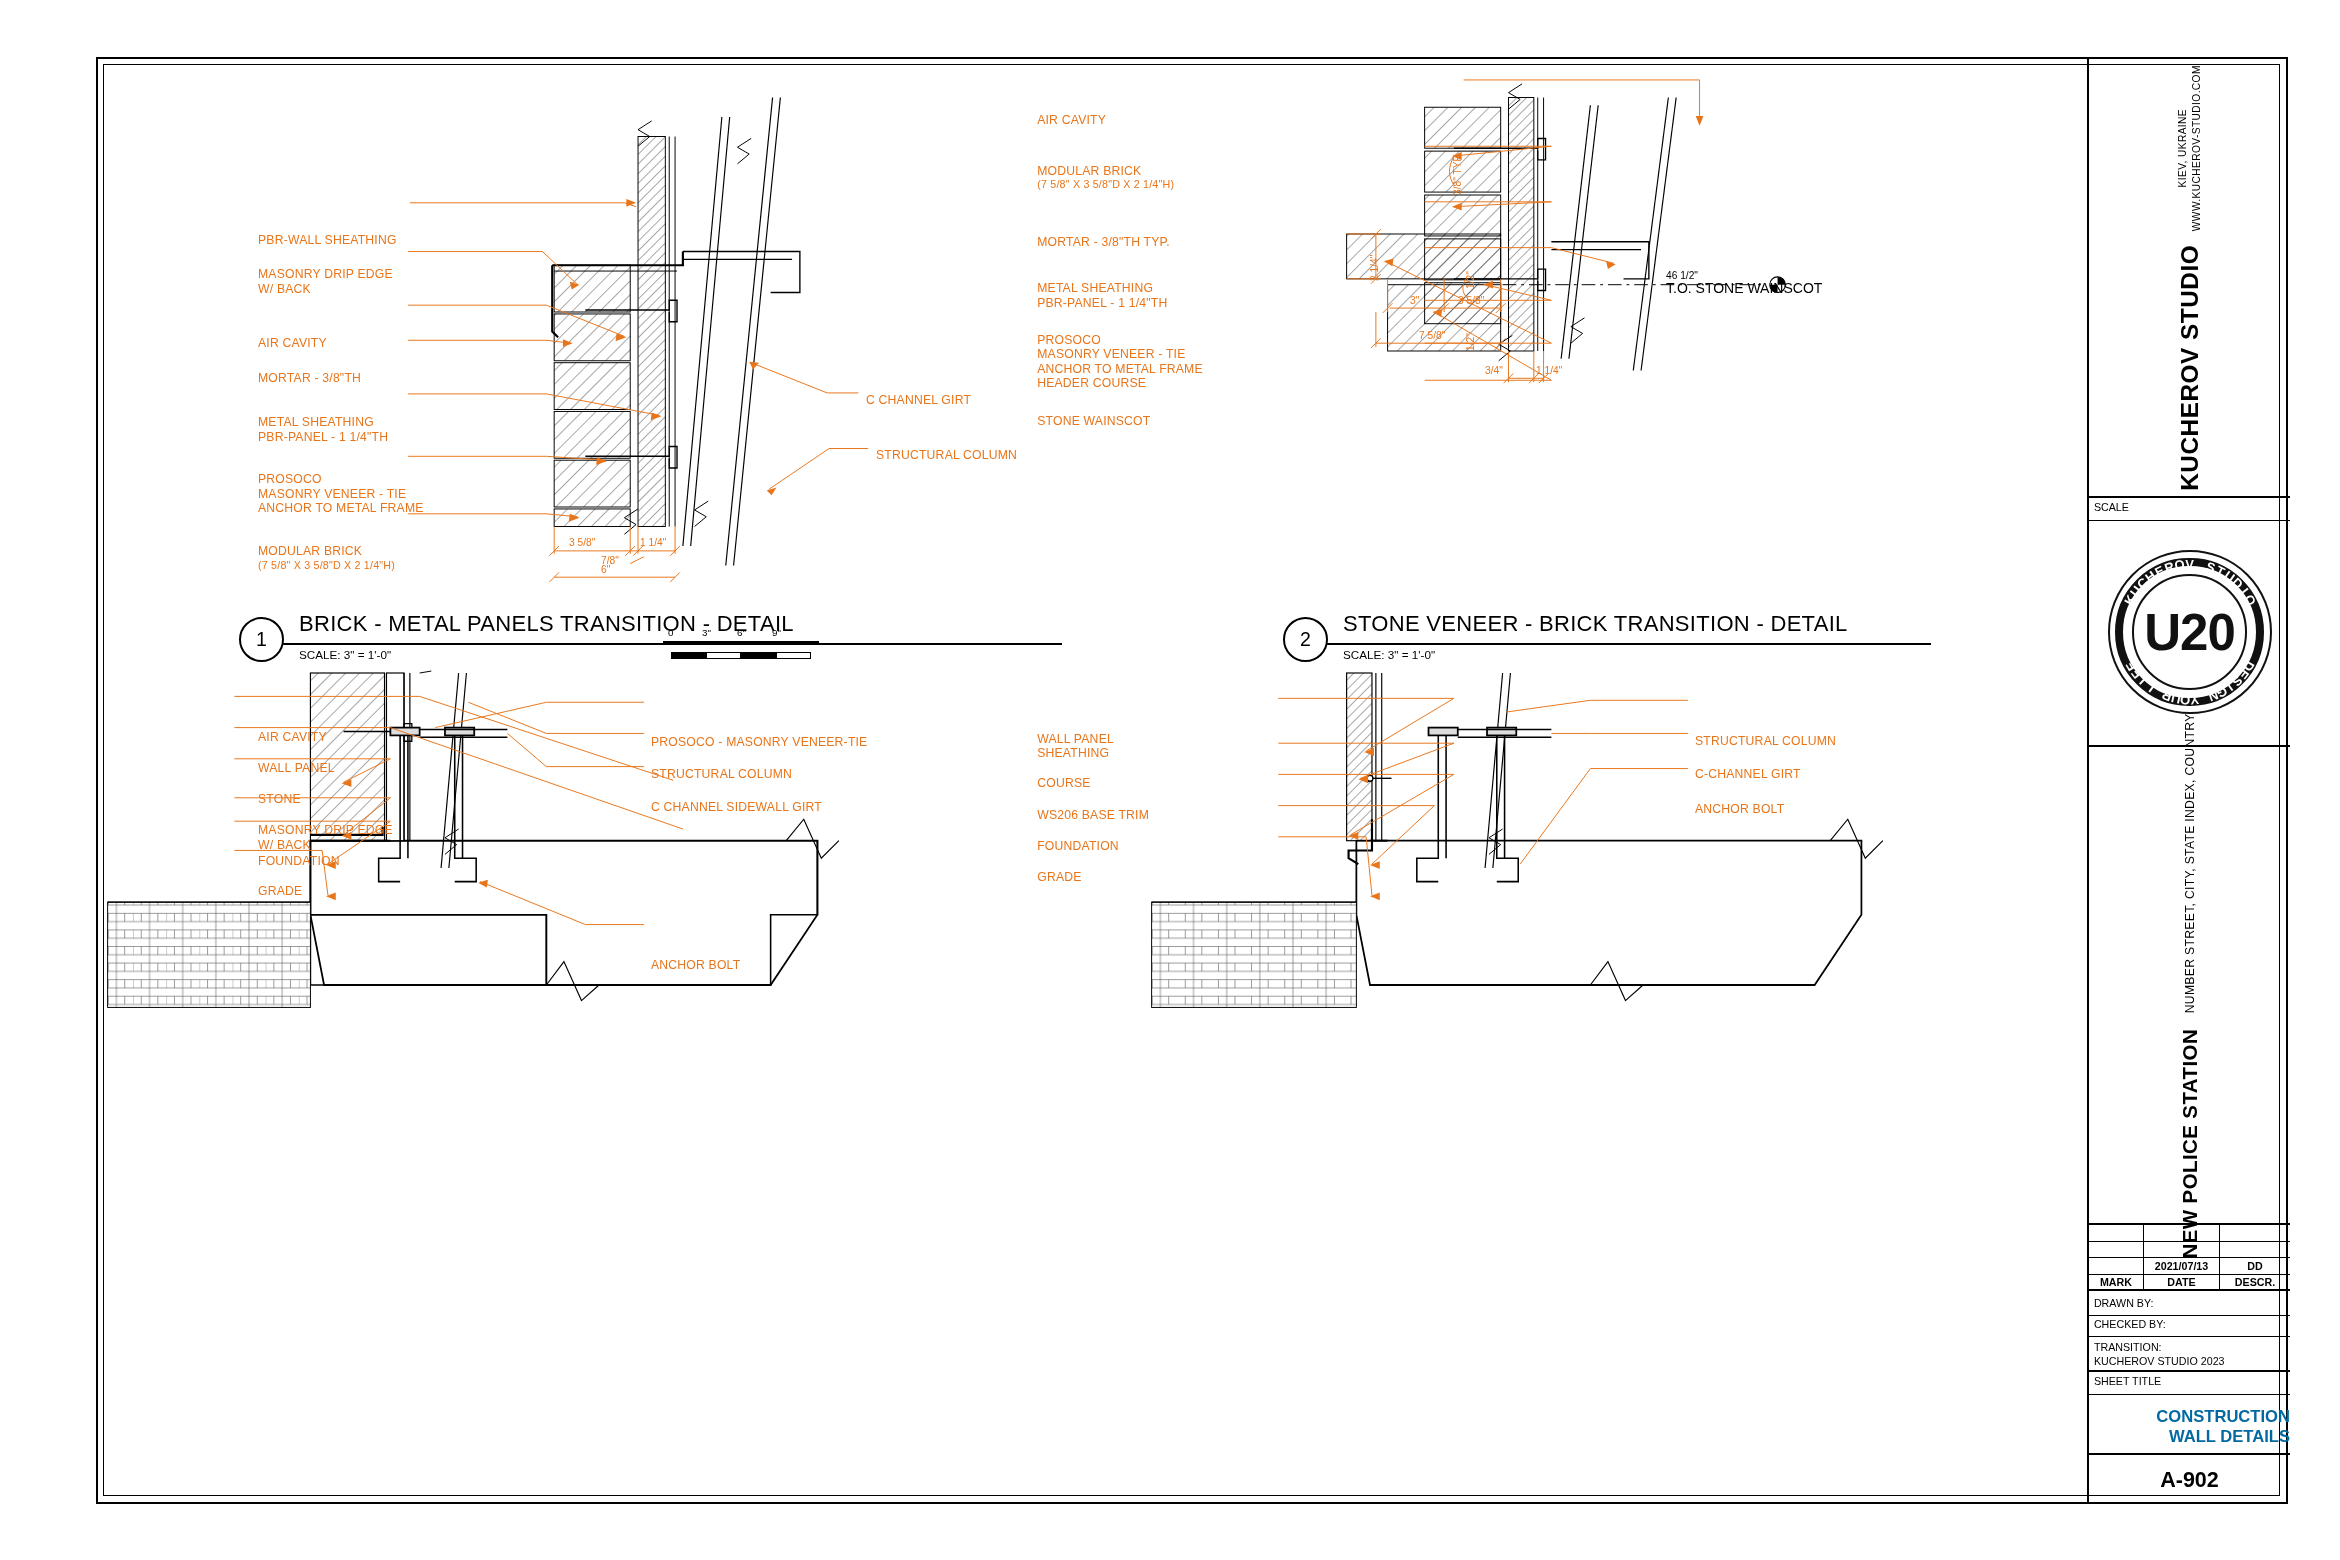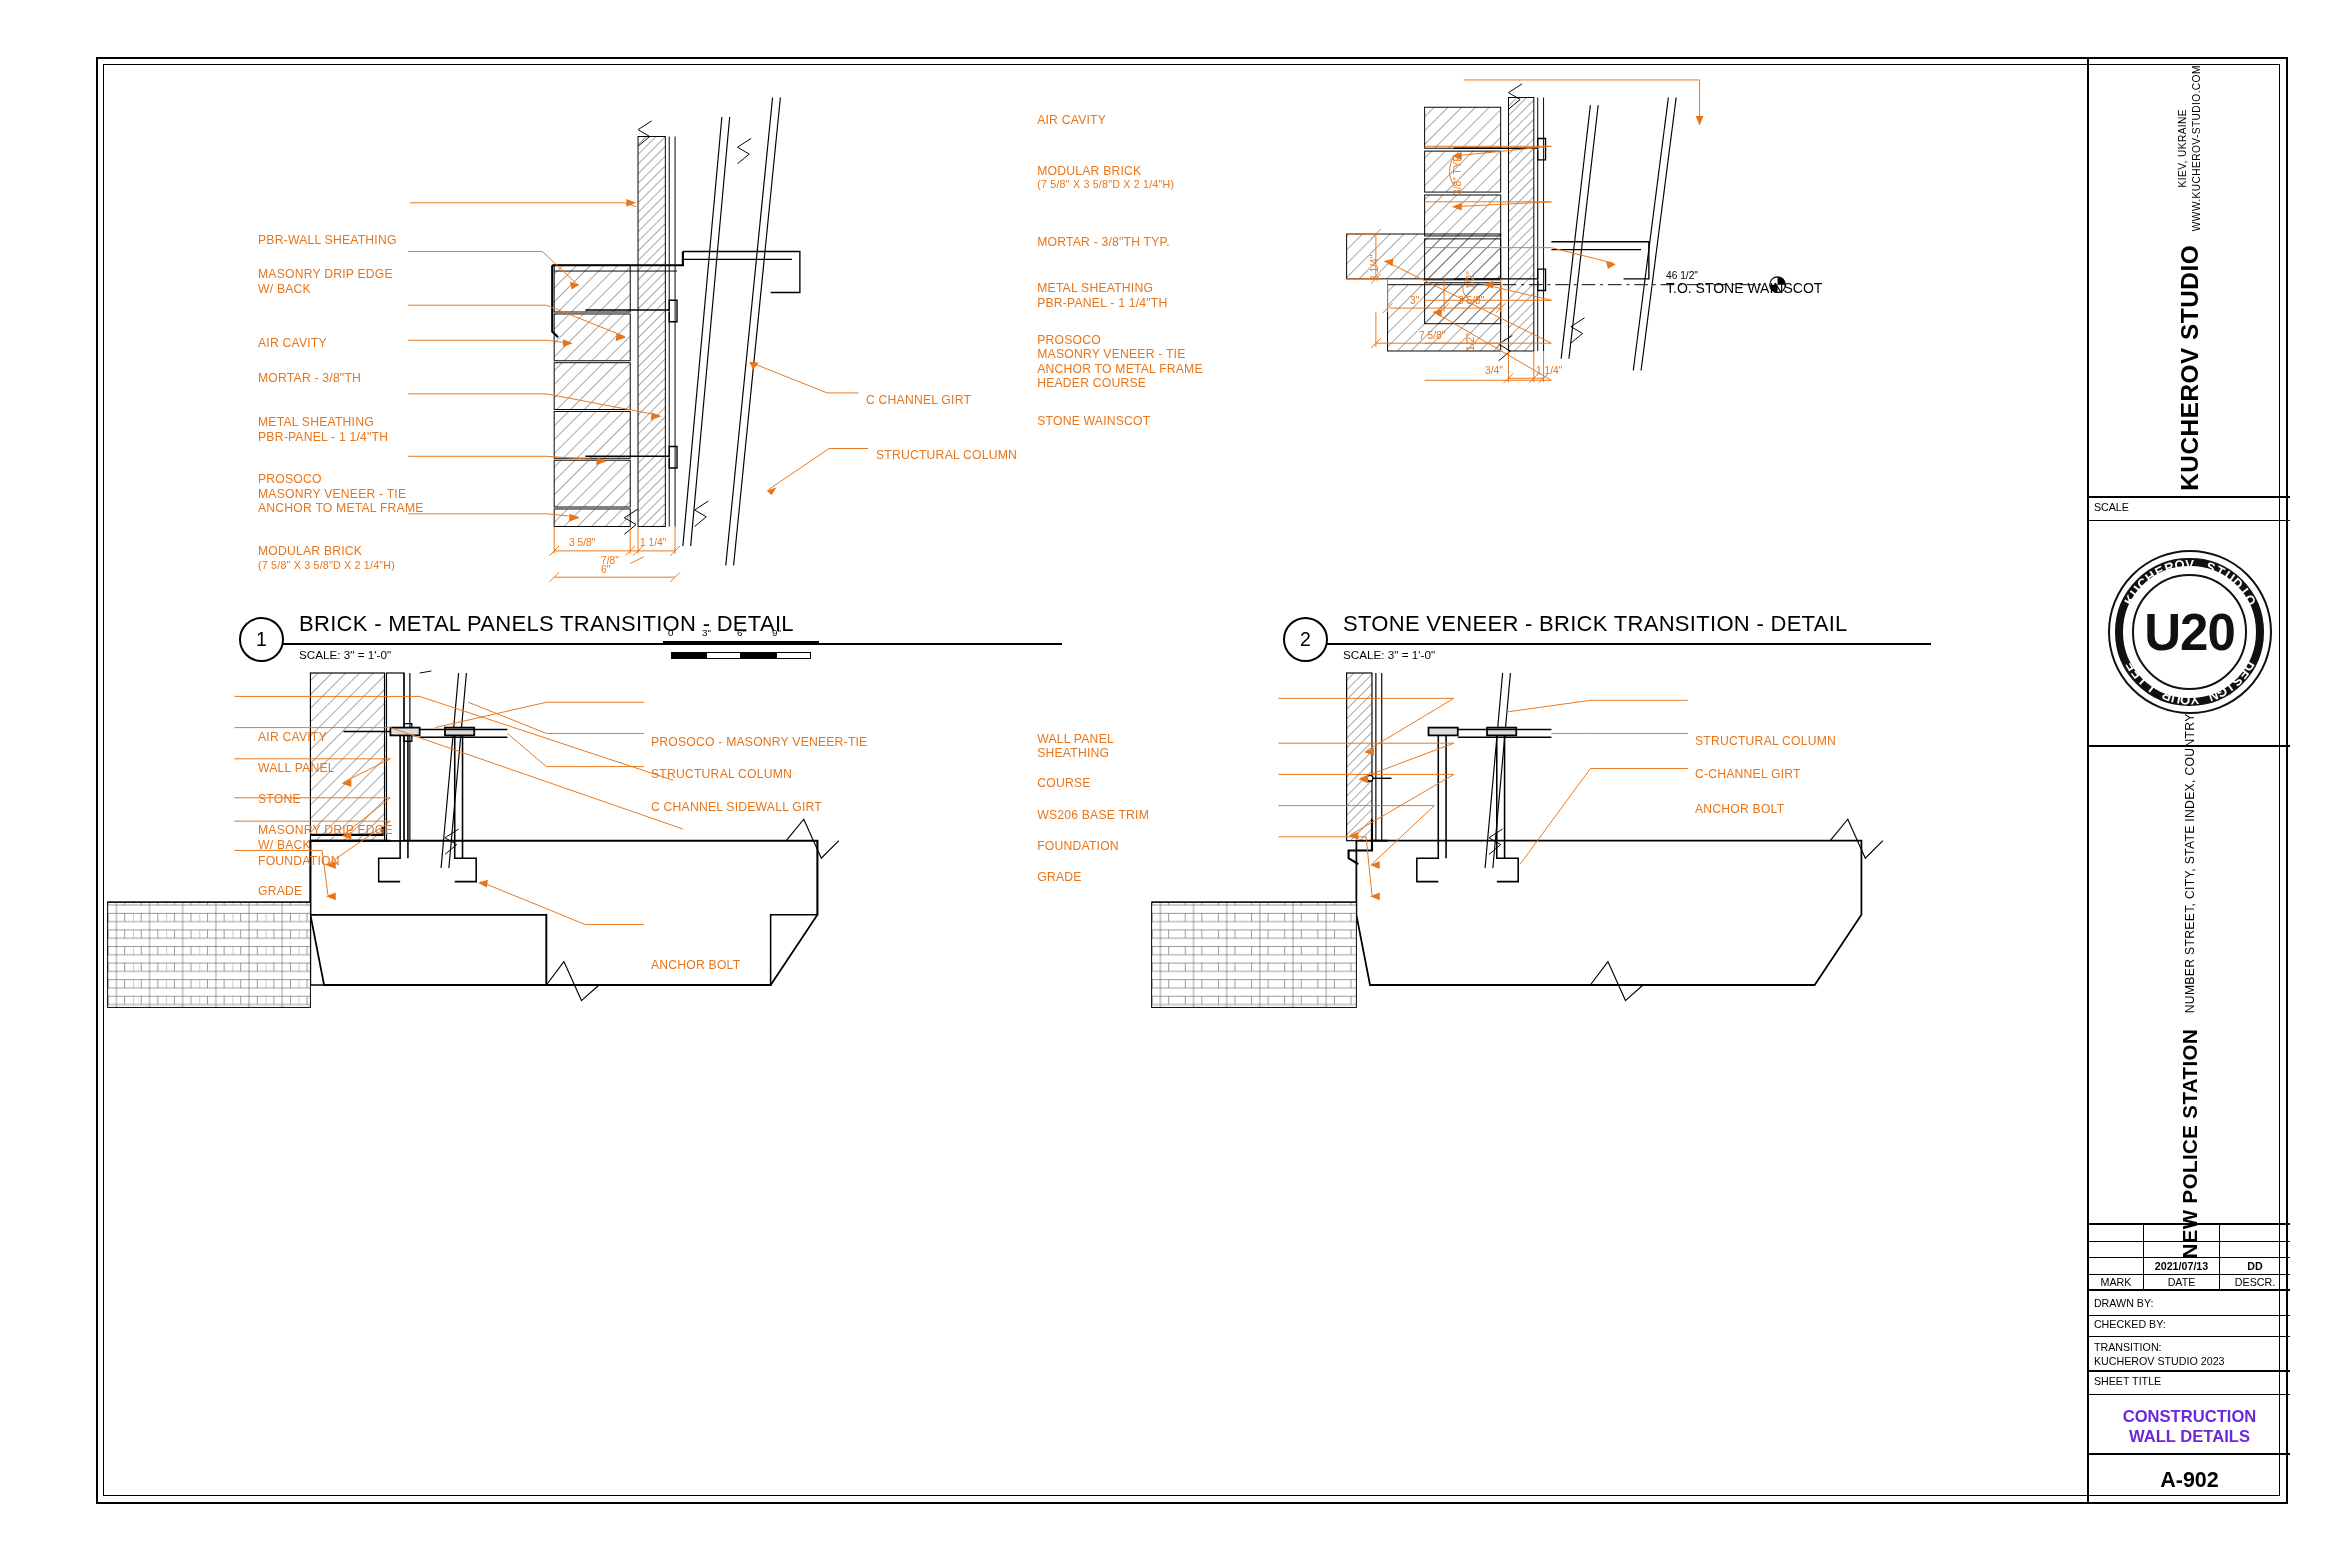--- a/index.html
+++ b/index.html
@@ -143,27 +143,27 @@
     transform-origin: 0 0;
   }
 
   
   .proj-name { font-size: 20.5px; font-weight: bold; letter-spacing: 0.4px; color: #000; }
   .proj-addr { font-size: 12.2px; letter-spacing: 0.3px; color: #000; }
 
   
   .rev { position: absolute; left: 0; width: 201px; }
   .rev-r { display: flex; width: 100%; border-bottom: 1px solid #000; height: 16.6px; }
-  .rev-r.hdr { font-weight: normal; border-bottom: 2px solid #000; }
+  .rev-r.hdr { font-weight: bold; border-bottom: 2px solid #000; }
   .rev-c { border-right: 1px solid #000; font-size: 10.7px; display:flex; align-items:center; justify-content:center; color:#000; }
   .rev-c.c1 { width: 55px; }
   .rev-c.c2 { width: 76px; }
   .rev-c.c3 { width: 70px; border-right: none; }
 
-  .sheet-title-txt { font-size: 16.6px; font-weight: bold; text-align: center; line-height: 20.5px; color:#6d28d9; }
+  .sheet-title-txt { font-size: 16.6px; font-weight: bold; text-align: right; line-height: 20.5px; color:#0369a1; }
   .sheet-no { font-size: 21.5px; font-weight: bold; text-align: center; color:#000; }
 
   svg { display: block; overflow: visible; }
   .ln { stroke: #000; fill: none; }
   .oln { stroke: #E8751A; fill: none; stroke-width: 1; }
   .hatch { stroke: #000; stroke-width: .7; }
 </style>
 </head>
 <body>
 

